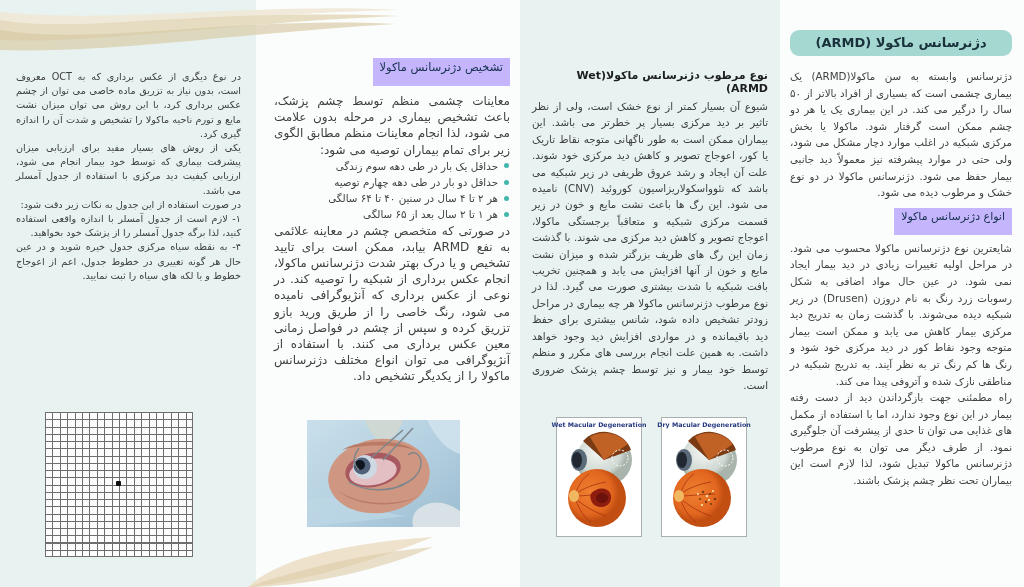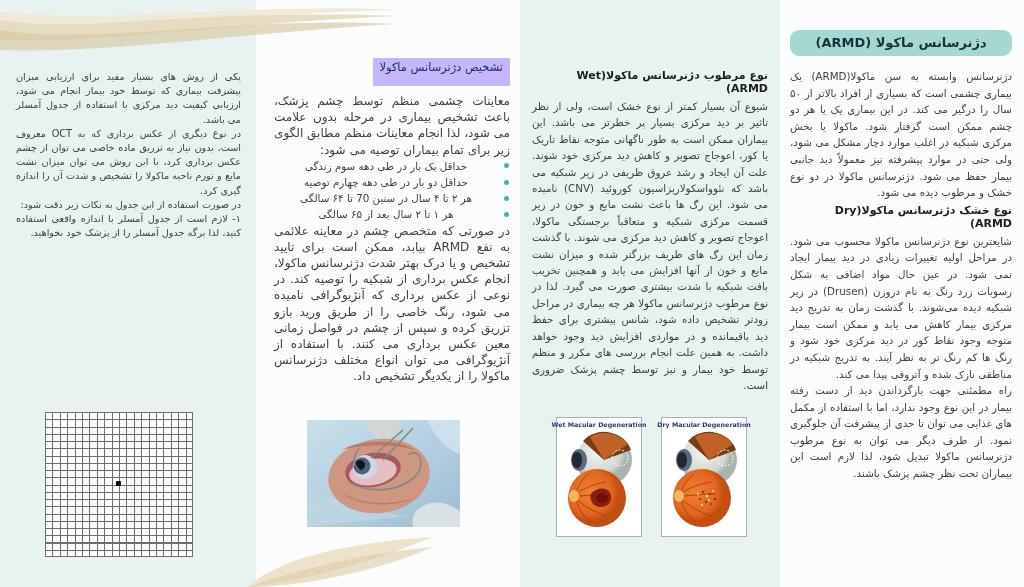--- a/index.html
+++ b/index.html
@@ -12,21 +12,21 @@
   .panel-oct{width:256px;background:#e8f2f0;padding:70px 15px 0 16px;box-sizing:border-box}
   .p-text{color:#3d3f40;text-align:justify;margin:0}
   .panel-armd .p-text{font-size:10.3px;line-height:16.6px}
   .panel-wet .p-text{font-size:10.3px;line-height:16.4px}
   .panel-diag .p-text{font-size:12px;line-height:16.2px}
   .panel-oct .p-text{font-size:9.7px;line-height:14.2px}
   .pill-title{background:#a6d8d2;border-radius:9px;color:#18313a;font-weight:bold;font-size:13px;text-align:center;padding:5px 4px 6px;margin-bottom:12px}
   .block-heading{display:inline-block;background:#c4b5fd;color:#16304c;font-weight:normal;font-size:11px;padding:2px 7px 12px;margin:7px 0 5px}
   .panel-diag .block-heading{margin:0 0 7px;font-size:11.4px}
   .sub-heading{font-weight:bold;color:#1c1e20;font-size:11px;margin:3px 0 3px;text-align:right}
-  .bullet{position:relative;padding-right:12px;font-size:10.3px;line-height:16.2px;color:#3d3f40;text-align:center}
+  .bullet{position:relative;padding-right:12px;font-size:10.3px;line-height:16.2px;color:#3d3f40;text-align:right}
   .bullet::before{content:"";position:absolute;right:1px;top:5.5px;width:5px;height:5px;border-radius:50%;background:#43b7ac}
   .num-item{margin:0}
   .img-row{position:absolute;top:417px;left:36px;display:flex;gap:19px;direction:ltr}
   .eye-box{width:86px;height:120px;background:#fff;border:1px solid #a9b0b0;box-sizing:border-box;padding:2px 2px 0;display:flex;flex-direction:column;align-items:center}
   .eye-label{font-size:6.3px;color:#273a80;font-weight:bold;text-align:center;margin:1px 0;white-space:nowrap}
   .surgery{position:absolute;top:420px;left:51px;width:153px;height:107px}
   .amsler{position:absolute;top:412px;left:45px;width:148px;height:145px;box-sizing:border-box;
     background:
       repeating-linear-gradient(to right,#6e6e6e 0 1px,transparent 1px 7.4px),
       repeating-linear-gradient(to bottom,#6e6e6e 0 1px,transparent 1px 7.25px),
@@ -37,21 +37,21 @@
   .wave-bottom{position:absolute;bottom:0;left:248px;width:185px;height:50px;z-index:3;pointer-events:none}
 </style>
 </head>
 <body>
 
 <div class="page">
 
   <div class="panel panel-armd">
     <div class="pill-title">دژنرسانس ماکولا (ARMD)</div>
     <p class="p-text">دژنرسانس وابسته به سن ماکولا(ARMD) یک بیماری چشمی است که بسیاری از افراد بالاتر از ۵۰ سال را درگیر می کند. در این بیماری یک یا هر دو چشم ممکن است گرفتار شود. ماکولا یا بخش مرکزی شبکیه در اغلب موارد دچار مشکل می شود، ولی حتی در موارد پیشرفته نیز معمولاً دید جانبی بیمار حفظ می شود. دژنرسانس ماکولا در دو نوع خشک و مرطوب دیده می شود.</p>
-    <div class="sub-heading">نوع خشک دژنرسانس ماکولا(Dry ARMD)</div>
+    <div class="block-heading">انواع دژنرسانس ماکولا</div>
     <p class="p-text">شایعترین نوع دژنرسانس ماکولا محسوب می شود. در مراحل اولیه تغییرات زیادی در دید بیمار ایجاد نمی شود. در عین حال مواد اضافی به شکل رسوبات زرد رنگ به نام دروزن (Drusen) در زیر شبکیه دیده می‌شوند. با گذشت زمان به تدریج دید مرکزی بیمار کاهش می یابد و ممکن است بیمار متوجه وجود نقاط کور در دید مرکزی خود شود و رنگ ها کم رنگ تر به نظر آیند. به تدریج شبکیه در مناطقی نازک شده و آتروفی پیدا می کند.</p>
     <p class="p-text">راه مطمئنی جهت بازگرداندن دید از دست رفته بیمار در این نوع وجود ندارد، اما با استفاده از مکمل های غذایی می توان تا حدی از پیشرفت آن جلوگیری نمود. از طرف دیگر می توان به نوع مرطوب دژنرسانس ماکولا تبدیل شود، لذا لازم است این بیماران تحت نظر چشم پزشک باشند.</p>
   </div>
 
   <div class="panel panel-wet">
     <div class="sub-heading">نوع مرطوب دژنرسانس ماکولا(Wet ARMD)</div>
     <p class="p-text">شیوع آن بسیار کمتر از نوع خشک است، ولی از نظر تاثیر بر دید مرکزی بسیار پر خطرتر می باشد. این بیماران ممکن است به طور ناگهانی متوجه نقاط تاریک یا کور، اعوجاج تصویر و کاهش دید مرکزی خود شوند. علت آن ایجاد و رشد عروق ظریفی در زیر شبکیه می باشد که نئوواسکولاریزاسیون کوروئید (CNV) نامیده می شود. این رگ ها باعث نشت مایع و خون در زیر قسمت مرکزی شبکیه و متعاقباً برجستگی ماکولا، اعوجاج تصویر و کاهش دید مرکزی می شوند. با گذشت زمان این رگ های ظریف بزرگتر شده و میزان نشت مایع و خون از آنها افزایش می یابد و همچنین تخریب بافت شبکیه با شدت بیشتری صورت می گیرد. لذا در نوع مرطوب دژنرسانس ماکولا هر چه بیماری در مراحل زودتر تشخیص داده شود، شانس بیشتری برای حفظ دید باقیمانده و در مواردی افزایش دید وجود خواهد داشت. به همین علت انجام بررسی های مکرر و منظم توسط خود بیمار و نیز توسط چشم پزشک ضروری است.</p>
 
     <div class="img-row">
       <div class="eye-box">
@@ -137,21 +137,21 @@
       </div>
     </div>
   </div>
 
   <div class="panel panel-diag">
     <div class="block-heading">تشخیص دژنرسانس ماکولا</div>
     <p class="p-text">معاینات چشمی منظم توسط چشم پزشک، باعث تشخیص بیماری در مرحله بدون علامت می شود، لذا انجام معاینات منظم مطابق الگوی زیر برای تمام بیماران توصیه می شود:</p>
     <div>
       <div class="bullet">حداقل یک بار در طی دهه سوم زندگی</div>
       <div class="bullet">حداقل دو بار در طی دهه چهارم توصیه</div>
-      <div class="bullet">هر ۲ تا ۴ سال در سنین 70 تا ۶۴ سالگی</div>
+      <div class="bullet">هر ۲ تا ۴ سال در سنین ۴۰ تا ۶۴ سالگی</div>
       <div class="bullet">هر ۱ تا ۲ سال بعد از ۶۵ سالگی</div>
     </div>
     <p class="p-text">در صورتی که متخصص چشم در معاینه علائمی به نفع ARMD بیابد، ممکن است برای تایید تشخیص و یا درک بهتر شدت دژنرسانس ماکولا، انجام عکس برداری از شبکیه را توصیه کند. در نوعی از عکس برداری که آنژیوگرافی نامیده می شود، رنگ خاصی را از طریق ورید بازو تزریق کرده و سپس از چشم در فواصل زمانی معین عکس برداری می کنند. با استفاده از آنژیوگرافی می توان انواع مختلف دژنرسانس ماکولا را از یکدیگر تشخیص داد.</p>
 
     <svg class="surgery" viewBox="0 0 153 107">
       <defs>
         <linearGradient id="sbg" x1="0" y1="0" x2="1" y2="1">
           <stop offset="0" stop-color="#c9dfeb"></stop>
             <stop offset="0.6" stop-color="#b0cdde"></stop>
             <stop offset="1" stop-color="#9bbcd0"></stop>
@@ -174,25 +174,26 @@
         <path d="M106 8 L76 40"></path>
         <path d="M52 28 C46 36 46 44 52 50"></path>
         <path d="M92 66 C104 62 114 54 114 43 C114 34 107 30 101 35"></path>
         <path d="M42 62 C58 72 82 72 98 64"></path>
       </g>
       <path d="M116 86 C127 80 141 82 153 91 L153 107 L106 107 C104 96 108 90 116 86 Z" fill="#d7e1e6"></path>
     </svg>
   </div>
 
   <div class="panel panel-oct">
+    <p class="p-text">در نوع دیگری از عکس برداری که به OCT معروف است، بدون نیاز به تزریق ماده خاصی می توان از چشم عکس برداری کرد، با این روش می توان میزان نشت مایع و تورم ناحیه ماکولا را تشخیص و شدت آن را اندازه گیری کرد.</p>
     <p class="p-text">یکی از روش های بسیار مفید برای ارزیابی میزان پیشرفت بیماری که توسط خود بیمار انجام می شود، ارزیابی کیفیت دید مرکزی با استفاده از جدول آمسلر می باشد.</p>
-    <p class="p-text">در نوع دیگری از عکس برداری که به OCT معروف است، بدون نیاز به تزریق ماده خاصی می توان از چشم عکس برداری کرد، با این روش می توان میزان نشت مایع و تورم ناحیه ماکولا را تشخیص و شدت آن را اندازه گیری کرد.</p>
     <p class="p-text">در صورت استفاده از این جدول به نکات زیر دقت شود:</p>
     <div>
       <p class="p-text num-item">۱- لازم است از جدول آمسلر با اندازه واقعی استفاده کنید، لذا برگه جدول آمسلر را از پزشک خود بخواهید.</p>
+      <p class="p-text num-item">۴- به نقطه سیاه مرکزی جدول خیره شوید و در عین حال هر گونه تغییری در خطوط جدول، اعم از اعوجاج خطوط و یا لکه های سیاه را ثبت نمایید.</p>
     </div>
     <div class="amsler">
       <div class="amsler-dot"></div>
     </div>
   </div>
 
   <svg class="wave-top" viewBox="0 0 400 58" preserveAspectRatio="none">
     <path d="M0 12 C120 24 260 2 400 10 C280 12 140 28 0 26 Z" fill="#efe8d6" opacity="0.9"></path>
     <path d="M0 20 C80 34 200 8 400 16 C240 22 90 44 0 40 Z" fill="#e4d9bd" opacity="0.9"></path>
     <path d="M0 30 C100 46 230 16 395 24 C250 32 110 54 0 50 Z" fill="#d6c8a2" opacity="0.65"></path>

